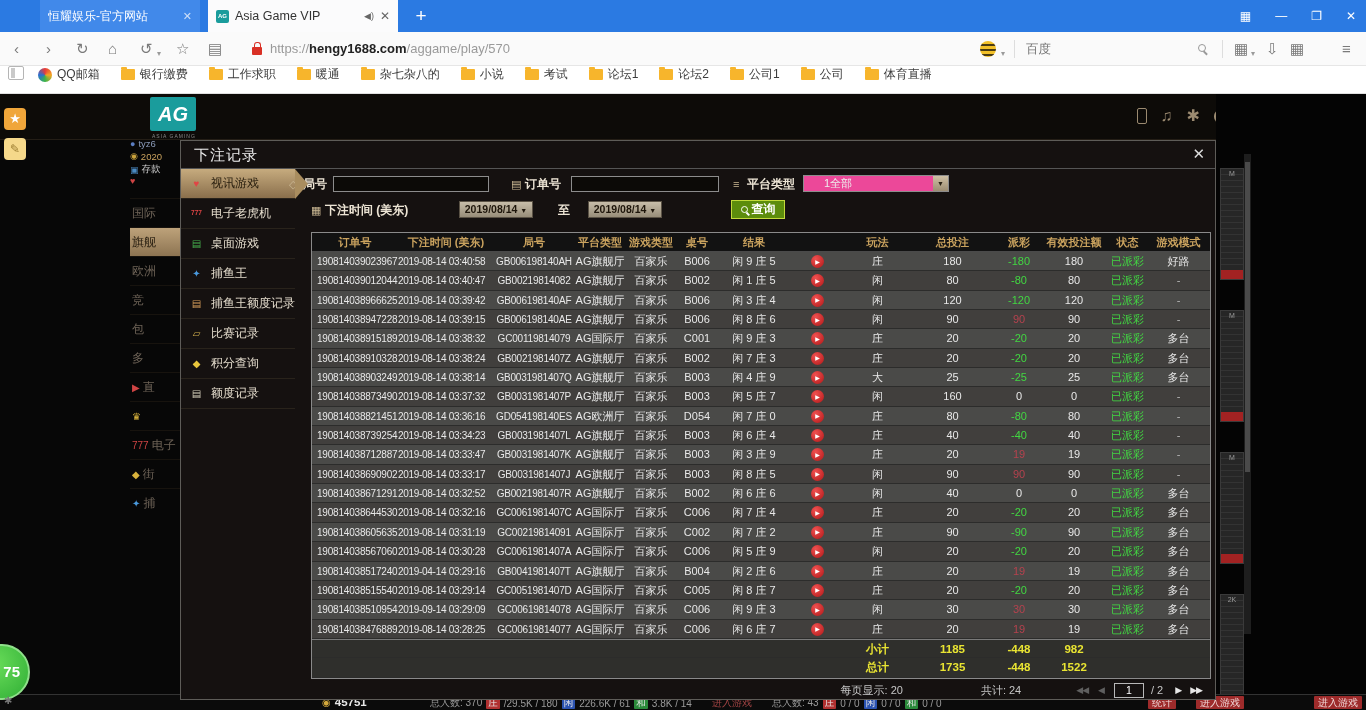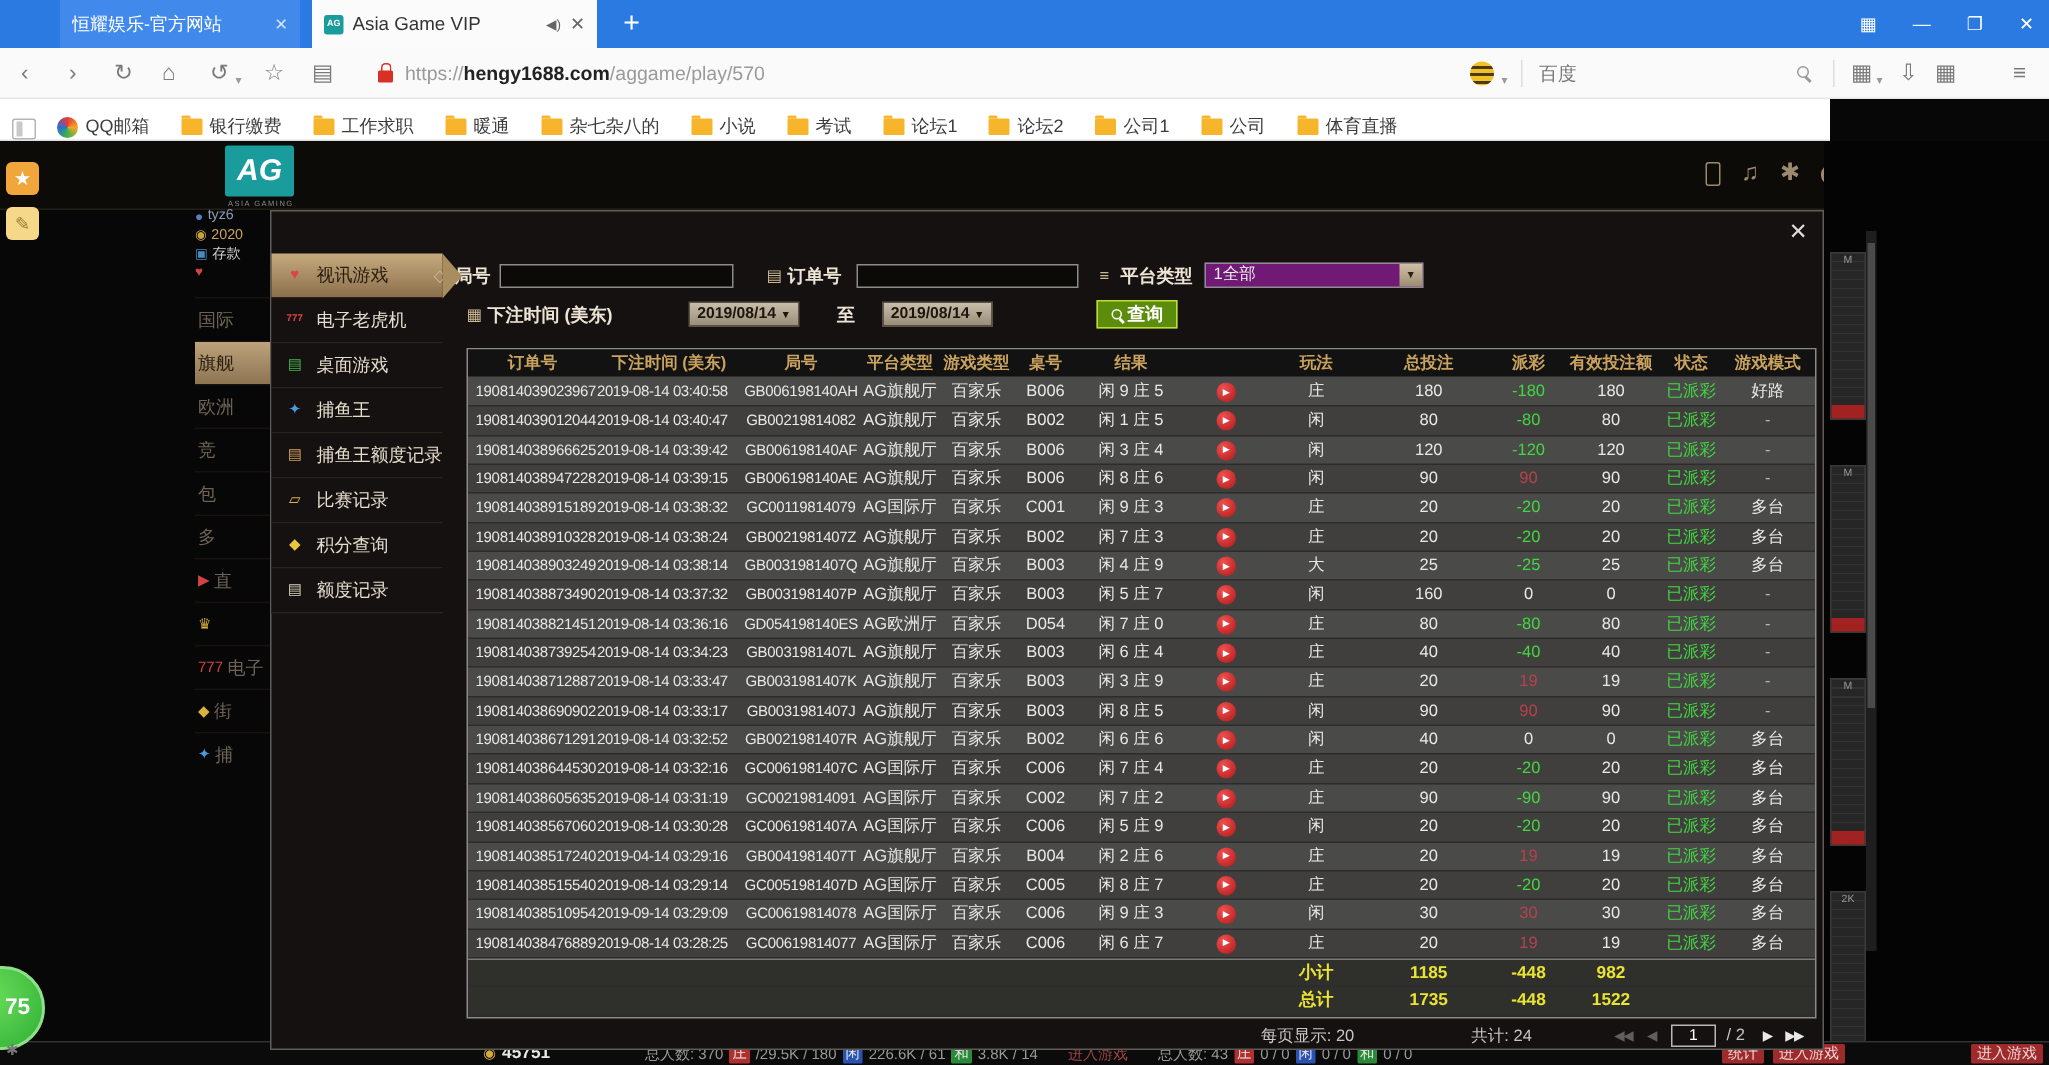--- a/index.html
+++ b/index.html
@@ -23,21 +23,21 @@
   .caret{font-size:8px;color:#9a9a9a;}
   .lock{position:absolute;left:252px;top:15px;width:10px;height:8px;background:#d93025;border-radius:1px;}
   .lock::before{content:'';position:absolute;top:-5px;left:1.5px;width:5px;height:5px;border:1.5px solid #d93025;border-bottom:none;border-radius:3px 3px 0 0;}
   .url{position:absolute;left:270px;top:9px;font-size:13px;color:#9a9a9a;white-space:nowrap;}
   .url b{color:#222;font-weight:bold;}
   .vd{position:absolute;top:8px;width:1px;height:18px;background:#ddd;}
   .bee{position:absolute;left:980px;top:9px;width:16px;height:16px;border-radius:50%;background:repeating-linear-gradient(180deg,#f2c028 0 3px,#4a3b12 3px 5px);}
   .search-in{position:absolute;left:1024px;top:7px;width:168px;height:20px;border:none;background:transparent;font-size:12.5px;color:#999;font-family:inherit;outline:none;}
   .lens{position:absolute;width:8px;height:8px;border:1.5px solid #999;border-radius:50%;}
   .lens::after{content:'';position:absolute;right:-3px;bottom:-2px;width:5px;height:1.5px;background:#999;transform:rotate(45deg);}
-  .bkbar{position:absolute;left:0;top:66px;width:1220px;height:28px;background:#ffffff;border-bottom:1px solid #e0e0e0;display:flex;align-items:flex-end;padding-left:8px;}
+  .bkbar{position:absolute;left:0;top:66px;width:1366px;height:28px;background:#ffffff;border-bottom:1px solid #e0e0e0;display:flex;align-items:flex-start;padding-left:8px;}
   .side-toggle{width:16px;height:14px;border:1px solid #b5b5b5;border-radius:2px;margin-right:14px;position:relative;}
   .side-toggle::before{content:'';position:absolute;left:2px;top:1px;bottom:1px;width:4px;background:#c9c9c9;}
   .bm-list{display:flex;align-items:center;gap:21px;}
   .bm{display:flex;align-items:center;gap:5px;font-size:12px;color:#3c3c3c;white-space:nowrap;}
   .bm-folder{width:14px;height:11px;background:#f7b52c;border-radius:1px;position:relative;flex:none;}
   .bm-folder::before{content:'';position:absolute;top:-2px;left:0;width:6px;height:2px;background:#f7b52c;border-radius:1px 1px 0 0;}
   .bm-qq{width:14px;height:14px;border-radius:50%;background:conic-gradient(#e83a3a,#f5a623,#3ab54a,#2a6fd4,#e83a3a);flex:none;}
   
   .page{position:absolute;left:0;top:94px;width:1366px;height:616px;background:#070707;overflow:hidden;}
   .page-head{position:absolute;left:0;top:0;width:100%;height:46px;background:#0d0b08;border-bottom:1px solid #241e16;}
@@ -83,21 +83,21 @@
   .side-icon{width:17px;text-align:center;font-size:10px;flex:none;line-height:1;}
   .side-icon.small{font-size:6.5px;font-weight:bold;letter-spacing:0;}
   .side-label{font-size:12px;color:#e5ddcd;white-space:nowrap;}
   .side-item.active{background:linear-gradient(#c6ab7e,#8a6f4c);}
   .side-item.active .side-label{color:#271d0d;font-weight:normal;}
   .side-item.active::after{content:'';position:absolute;right:-13px;top:0;border-top:15px solid transparent;border-bottom:15px solid transparent;border-left:13px solid #a98d5f;z-index:11;}
   .f-area{position:absolute;left:0;top:28px;right:0;height:62px;}
   .f-icon{position:absolute;color:#cab893;font-size:11px;line-height:14px;}
   .f-label{position:absolute;color:#ece4d4;font-size:12px;font-weight:bold;white-space:nowrap;line-height:14px;}
   .f-input{position:absolute;height:16px;background:#0c0a07;border:1px solid #8c8c8c;color:#fff;font-size:11px;padding:0 3px;font-family:inherit;outline:none;}
-  .sel-plat{position:absolute;left:622px;top:6px;width:146px;height:17px;background:#701a75;border:1px solid #8c8c8c;color:#eee;font-size:11px;line-height:15px;padding-left:5px;}
+  .sel-plat{position:absolute;left:622px;top:6px;width:146px;height:17px;background:#ec4899;border:1px solid #8c8c8c;color:#eee;font-size:11px;line-height:15px;padding-left:20px;}
   .sel-arrow{position:absolute;right:0;top:0;bottom:0;width:15px;background:linear-gradient(#cfc0a4,#9c8d72);color:#2a2214;font-size:7px;text-align:center;line-height:15px;}
   .date-sel{position:absolute;width:74px;height:17px;background:linear-gradient(#c7bda9,#978d79);border:1px solid #5a5245;color:#1e160b;font-size:10.5px;font-weight:bold;text-align:center;line-height:15px;white-space:nowrap;}
   .date-sel .dd{font-size:7px;}
   .btn-search{position:absolute;left:550px;top:31px;width:54px;height:19px;background:#5c8c0c;border:1px solid #c2da3a;display:flex;align-items:center;justify-content:center;gap:4px;color:#fff;font-size:12px;font-weight:bold;}
   .lens-w{width:7px;height:7px;border:1.5px solid #fff;border-radius:50%;position:relative;flex:none;}
   .lens-w::after{content:'';position:absolute;right:-3px;bottom:-2px;width:4px;height:1.5px;background:#fff;transform:rotate(45deg);}
   .btable{position:absolute;left:130px;top:91px;width:900px;border:1px solid #8a8a8a;--cols:86px 96px 80px 52px 50px 42px 72px 55px 65px 85px 48px 62px 45px 57px;}
   .thead{display:grid;grid-template-columns:var(--cols);height:19px;background:#121212;border-bottom:1px solid #4a4a4a;}
   .th{font-size:11px;font-weight:bold;color:#c9a25e;text-align:center;line-height:19px;white-space:nowrap;overflow:hidden;}
   .trow{display:grid;grid-template-columns:var(--cols);height:19.35px;box-shadow:inset 0 -1px #2c2c2b;}
@@ -334,33 +334,34 @@
       <span class="bs enter-dim" style="left:712px">进入游戏</span>
       <span class="bs" style="left:772px">
         <span>总人数: 43</span>
         <span class="badge bg-banker">庄</span>
         <span>0 / 0</span>
         <span class="badge bg-player">闲</span>
         <span>0 / 0</span>
         <span class="badge bg-tie">和</span>
         <span>0 / 0</span>
       </span>
-      <span class="bs" style="left:1148px;gap:6px">
+      <span class="bs" style="left:1148px;gap:20px">
         <span class="rbtn">统计</span>
         <span class="rbtn">进入游戏</span>
       </span>
       <span class="bs" style="left:1314px">
         <span class="rbtn">进入游戏</span>
       </span>
     </div>
 
     <div class="promo">75</div>
     <div class="promo-gear">✱</div>
 
     <div class="modal">
+      <div class="m-title">下注记录</div>
       <div class="m-close">✕</div>
       <div class="m-side">
           <span class="side-item active">
             <span class="side-icon" style="color: rgb(224, 69, 69);">♥</span>
             <span class="side-label">视讯游戏</span>
           </span>
           <span class="side-item">
             <span class="side-icon small" style="color: rgb(224, 69, 69);">777</span>
             <span class="side-label">电子老虎机</span>
           </span>

